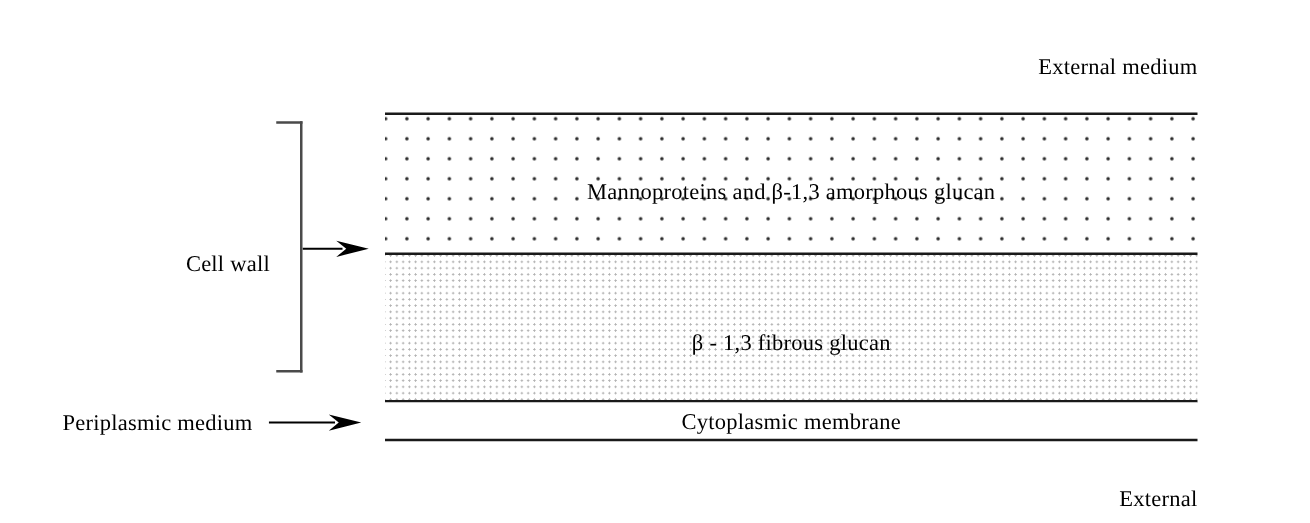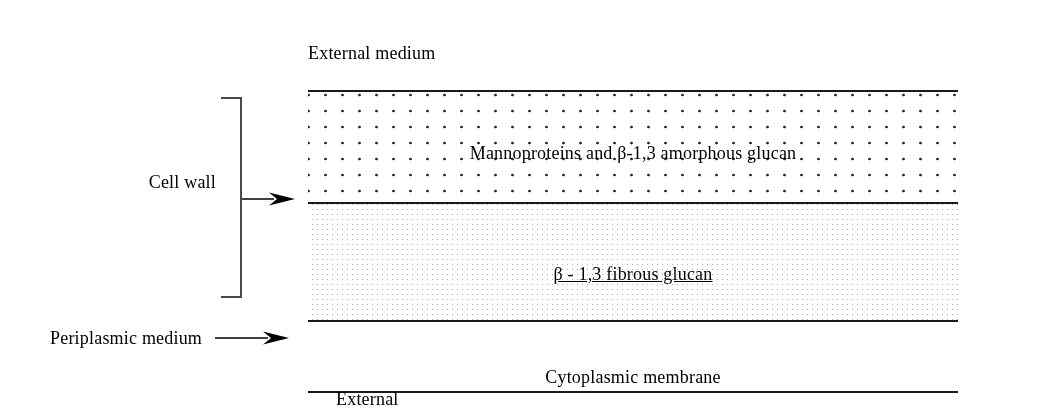--- a/index.html
+++ b/index.html
@@ -25,21 +25,21 @@
     font-size:18px;
     letter-spacing:0.2px;
     line-height:22px;
     white-space:nowrap;
   }
   
   .zone-label{
     position:absolute;
     left:308px;
     width:650px;
-    text-align:left;
+    text-align:right;
   }
   .zone-label.external{ top:42px; }
   .zone-label.cytoplasm{ top:388px; padding-left:28px; }
   
   .stack{
     position:absolute;
     left:308px;
     top:90px;
     width:650px;
   }
@@ -59,43 +59,41 @@
     background-position:9px 11px;
     padding-top:12px;
   }
   .layer-fibrous{
     height:118px;
     border-bottom:2px solid var(--line);
     background-image:radial-gradient(circle, var(--fine-dot) 0.7px, transparent 0.9px);
     background-size:5px 5px;
     background-position:2px 3px;
     padding-top:24px;
-    text-decoration:underline;
   }
   .layer-membrane{
     height:31px;
     border-bottom:2px solid var(--line);
     background:var(--background);
-    margin-top:40px;
   }
   
   .bracket{
     position:absolute;
     left:221px;
     top:97px;
     width:21px;
     height:201px;
     border-top:2px solid var(--bracket);
     border-right:2px solid var(--bracket);
     border-bottom:2px solid var(--bracket);
   }
   .cell-wall-label{
     position:absolute;
     left:100px;
-    top:171px;
+    top:200px;
     width:116px;
     text-align:right;
   }
   .periplasmic-label{
     position:absolute;
     left:50px;
     top:327px;
   }
   .arrow-svg{
     position:absolute;

